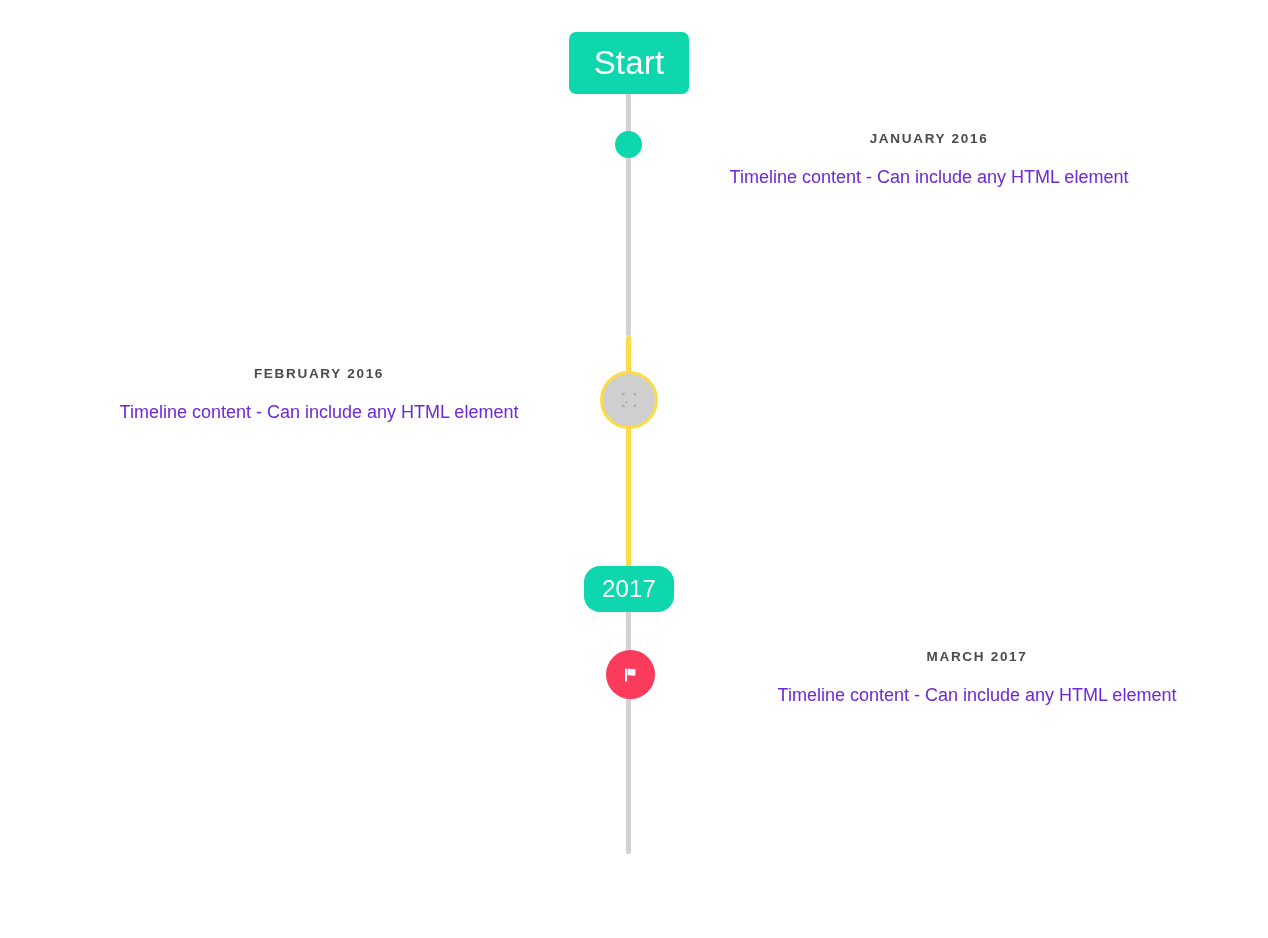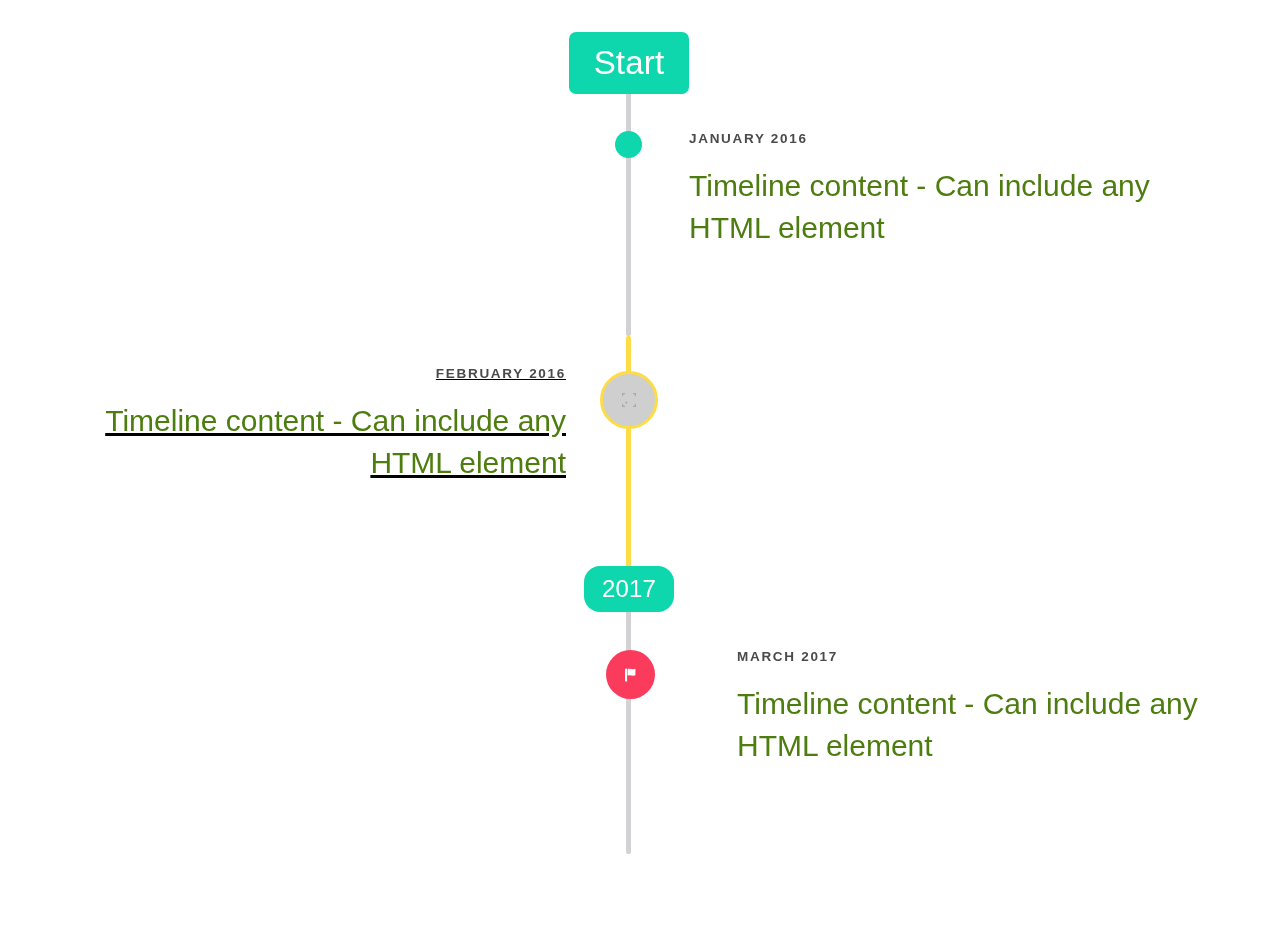--- a/index.html
+++ b/index.html
@@ -62,43 +62,43 @@
     font-size: 24px;
     border-radius: 16px;
   }
 
   
   .event {
     position: absolute;
     display: flex;
     align-items: flex-start;
   }
-  .event-right { left: 689px; width: 530px; text-align: left; }
-  .event-left  { left: 40px;  width: 526px; text-align: right; text-decoration: underline; }
+  .event-right { left: 664px; width: 530px; text-align: center; }
+  .event-left  { left: 56px;  width: 526px; text-align: center; }
 
   .event-jan   { top: 131px; }
   .event-feb   { top: 366px; }
   .event-mar   { top: 649px; margin-left: 48px; }
 
   .event-body { width: 100%; }
 
   .event-date {
     font-size: 13.5px;
     font-weight: bold;
     letter-spacing: 1.7px;
     color: #4a4a4a;
     line-height: 1.2;
     margin-bottom: 18px;
     white-space: nowrap;
   }
 
   .event-text {
-    font-size: 30px;
+    font-size: 18px;
     font-weight: 400;
-    color: #4d7c0f;
+    color: #6d28d9;
     line-height: 1.38;
   }
 
   
   .marker {
     position: absolute;
     border-radius: 50%;
     z-index: 6;
     display: flex;
     align-items: center;

